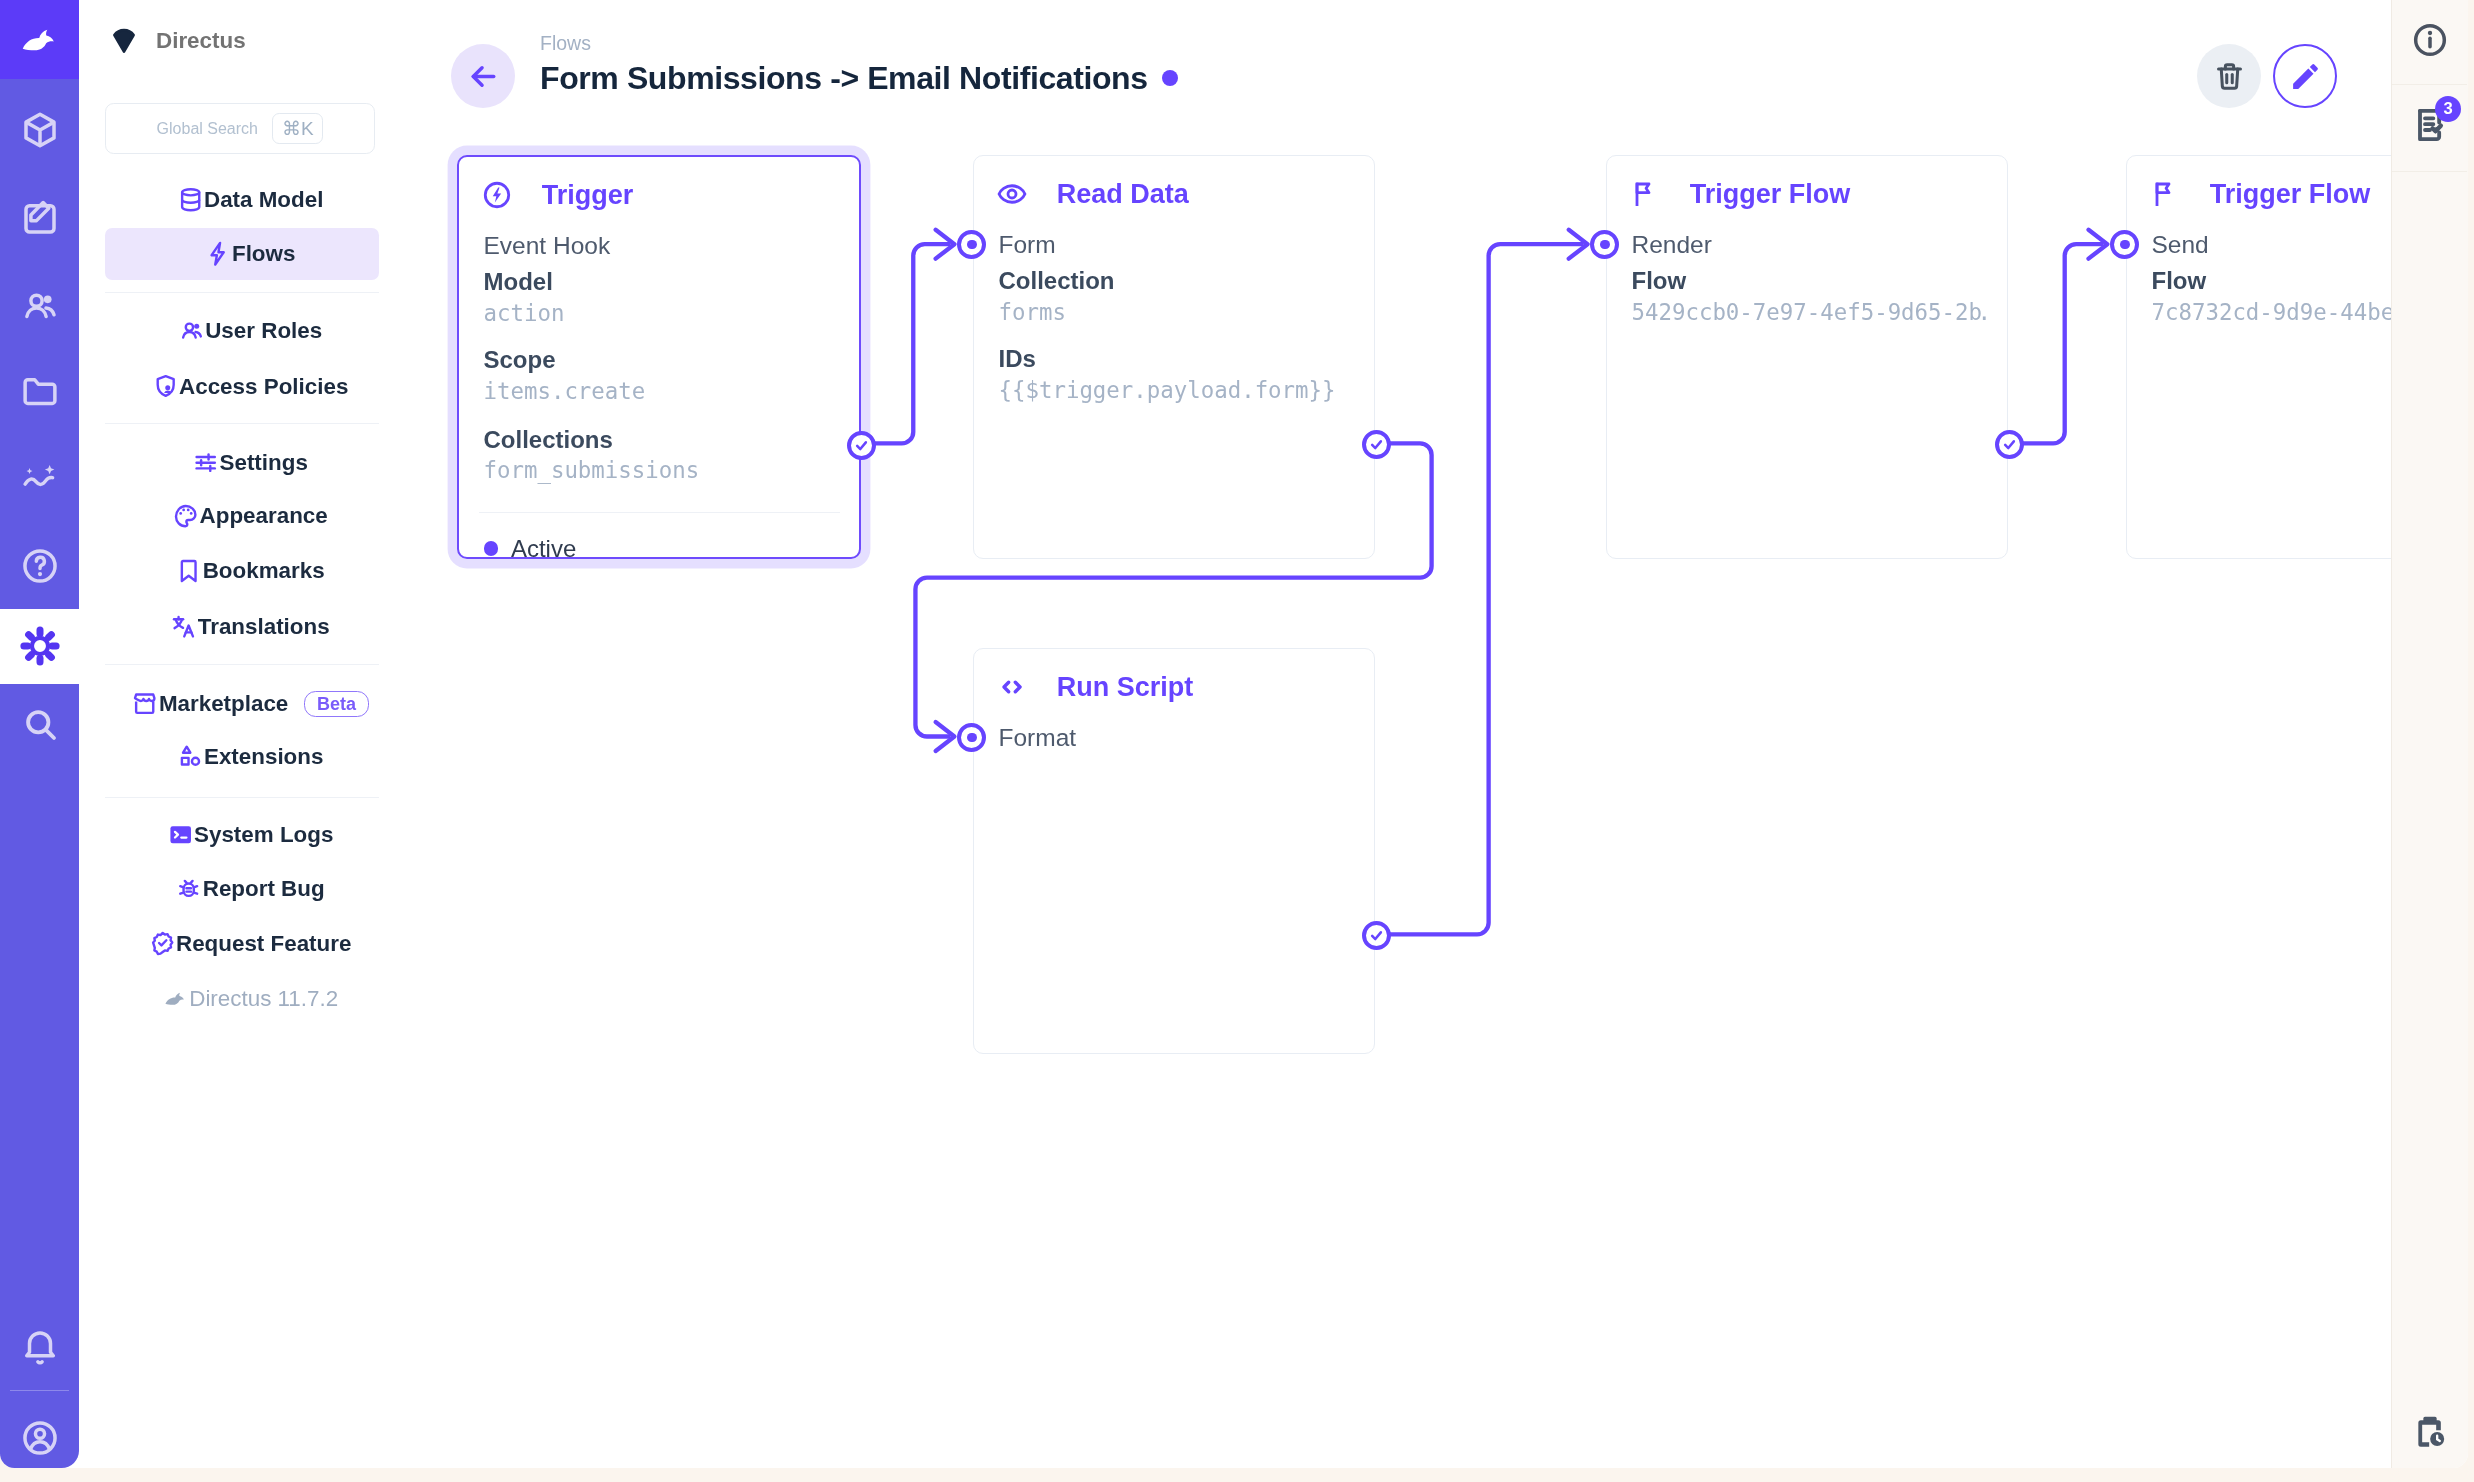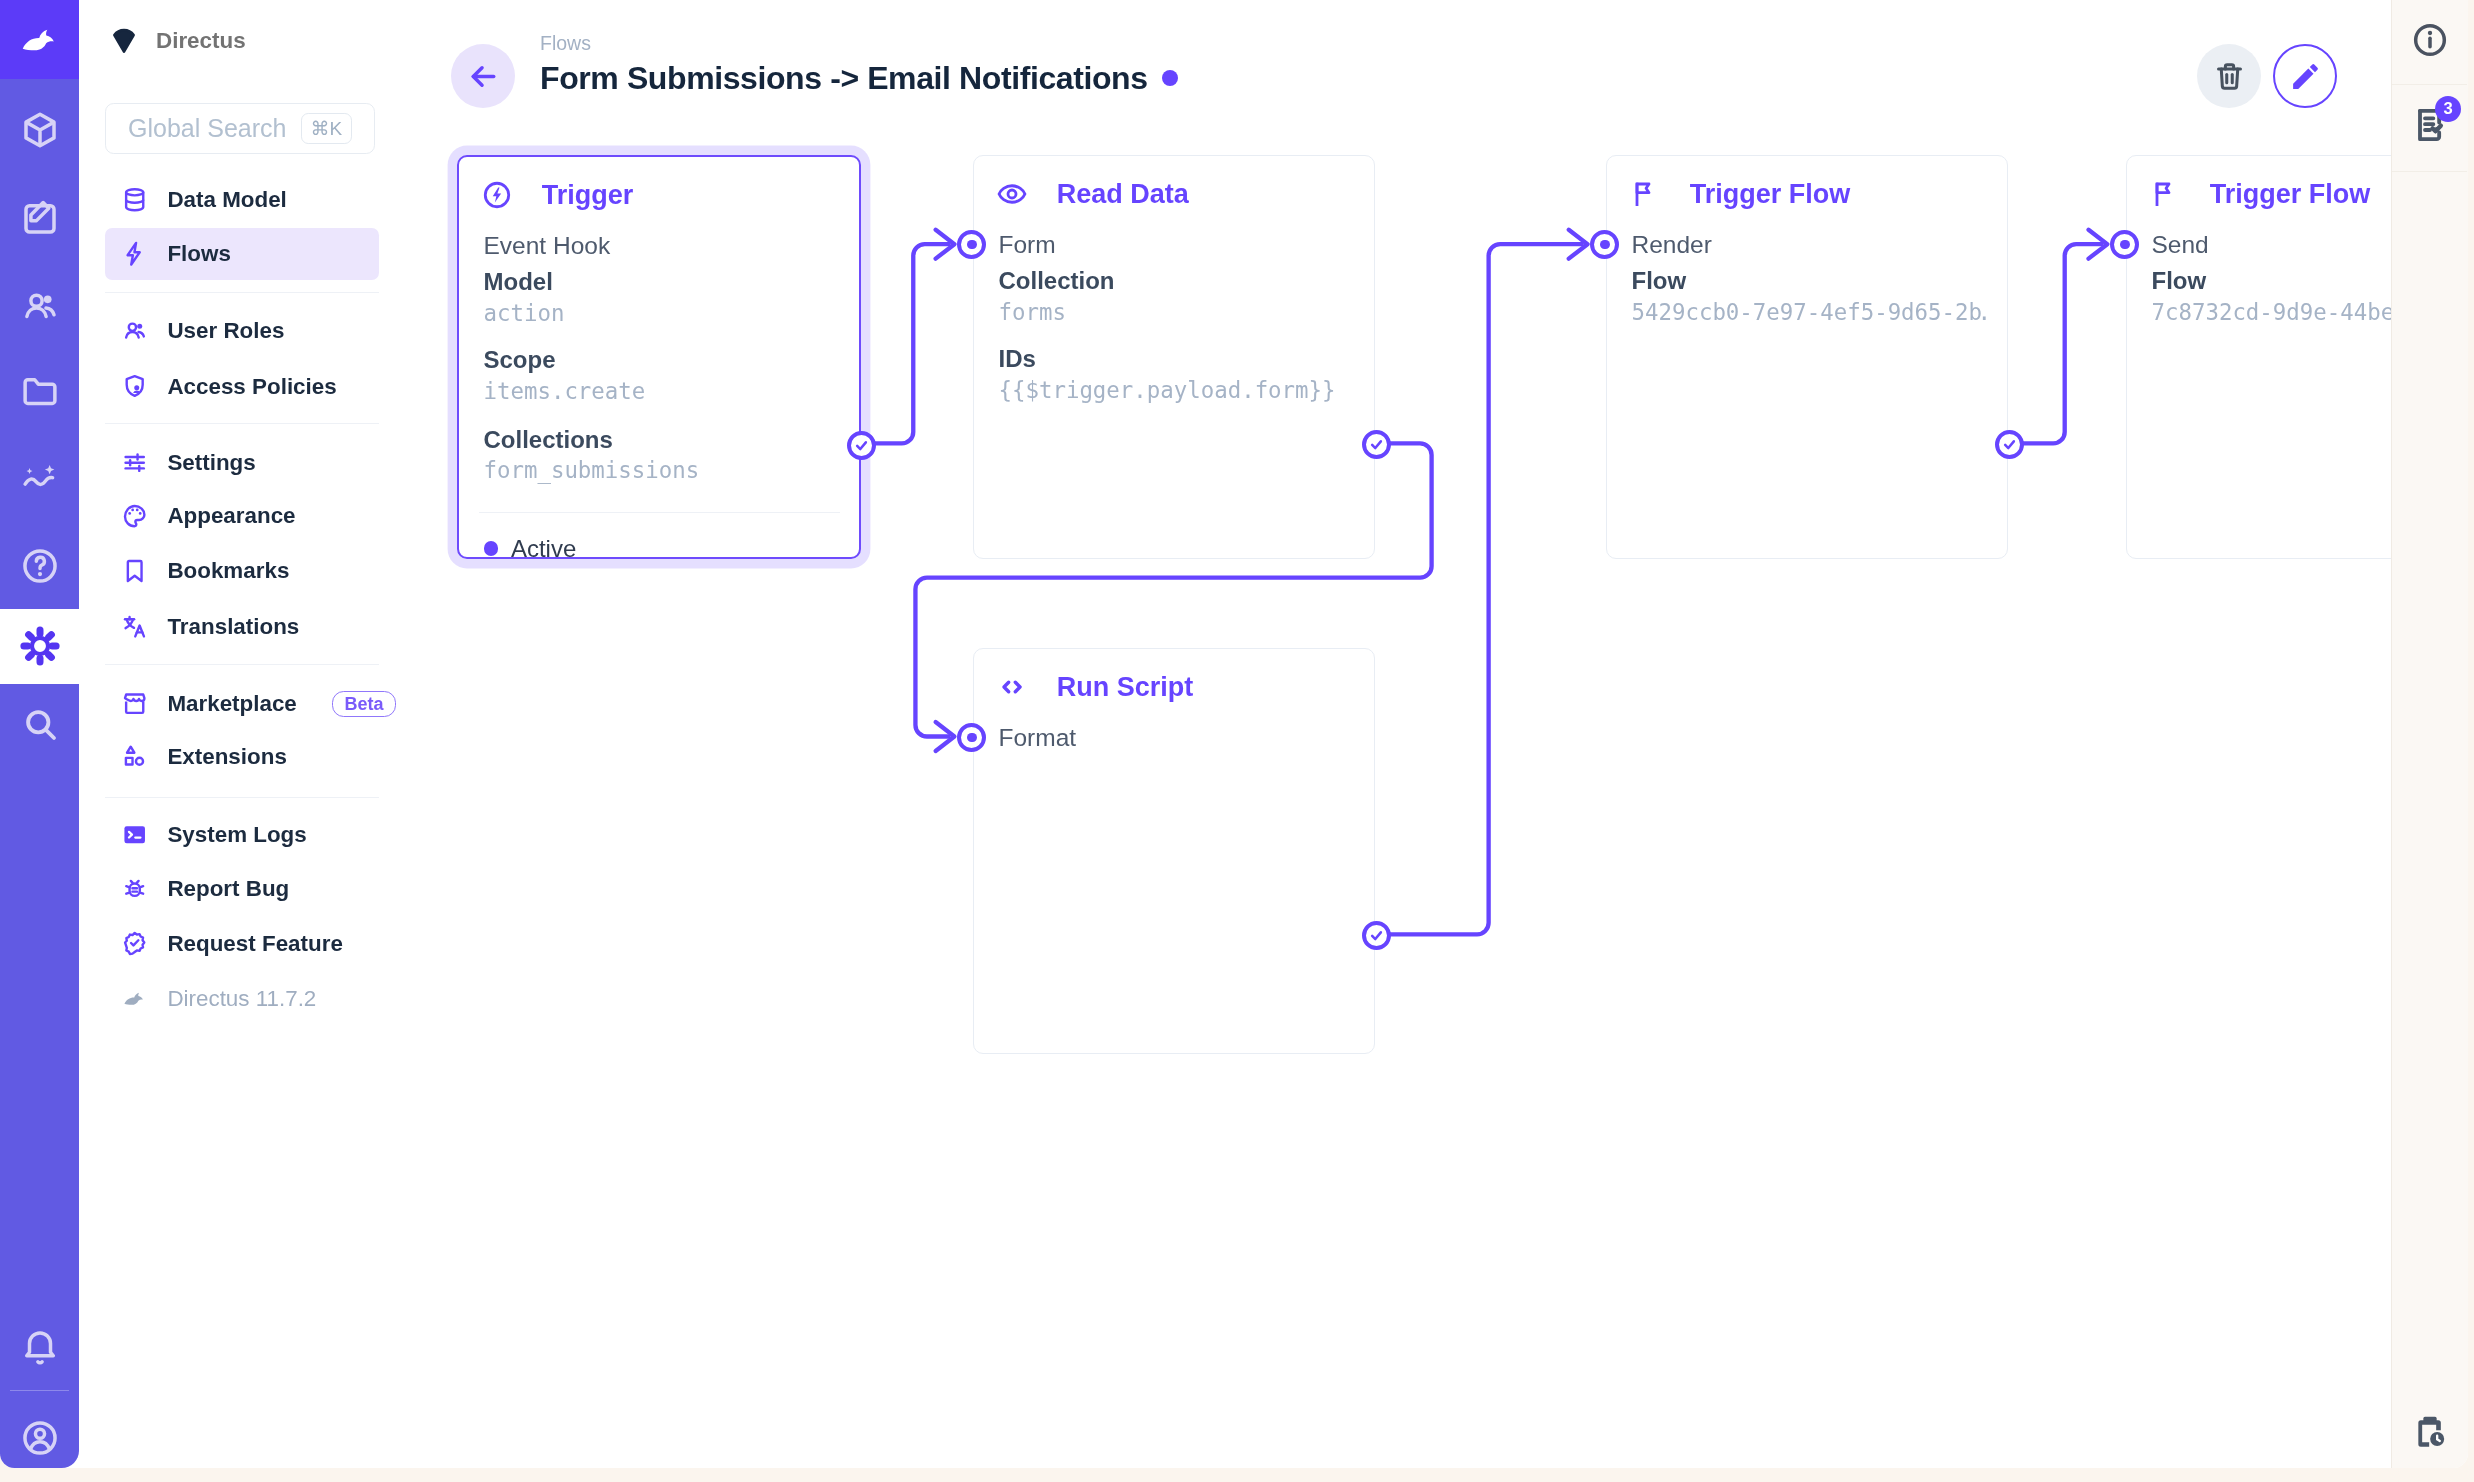--- a/index.html
+++ b/index.html
@@ -35,26 +35,26 @@
     background:rgba(255,255,255,0.28); }
   
   .nav { position:absolute; left:79px; top:0; width:308px; height:1468px;
     background:#ffffff; z-index:5; }
   .project-head { position:absolute; left:29px; top:21.7px; height:39px;
     display:flex; align-items:center; gap:16px; }
   .project-head .pname { font-size:22.4px; font-weight:600; color:#737373; }
   .search-box { position:absolute; left:26px; top:103px; width:270px; height:51px;
     border:1.4px solid #e7ecf2; border-radius:8.7px;
     display:flex; align-items:center; justify-content:center; gap:14.4px; }
-  .search-ph { font-size:25px; color:#b2c0d0; }
+  .search-ph { font-size:16px; color:#b2c0d0; }
   .kbd-chip { border:1.4px solid #e3e9f0; border-radius:7.2px; padding:2.9px 8.7px;
     font-size:19px; color:#9fb0c3; }
   .nav-item { position:absolute; left:26px; width:274px; height:52px;
-    display:flex; align-items:center; gap:19px; padding-left:16px;
-    border-radius:7.2px; font-size:22.4px; font-weight:600; color:#1c2b3f; }
+    display:flex; align-items:center; padding-left:16px;
+    border-radius:7.2px; font-size:22.4px; font-weight:600; color:#1c2b3f;justify-content:center; }
   .nav-item svg { width:27.4px; height:27.4px; flex:none; }
   .nav-item.active { background:#ece6fd; }
   .nav-item.muted { color:#9fadc0; font-weight:500; }
   .si-1{top:174px} .si-2{top:228px} .si-3{top:305px} .si-4{top:361px}
   .si-5{top:437px} .si-6{top:490px} .si-7{top:545px} .si-8{top:601px}
   .si-9{top:678px} .si-10{top:731px} .si-11{top:809px} .si-12{top:863px}
   .si-13{top:918px} .si-14{top:973px}
   .nav-divider { position:absolute; left:26px; width:274px; height:1.4px; background:#eef1f6; }
   .nd-1{top:292px} .nd-2{top:423px} .nd-3{top:664px} .nd-4{top:797px}
   .beta-badge { margin-left:16px; border:1.4px solid #9077fb; color:#7a5bfa;

